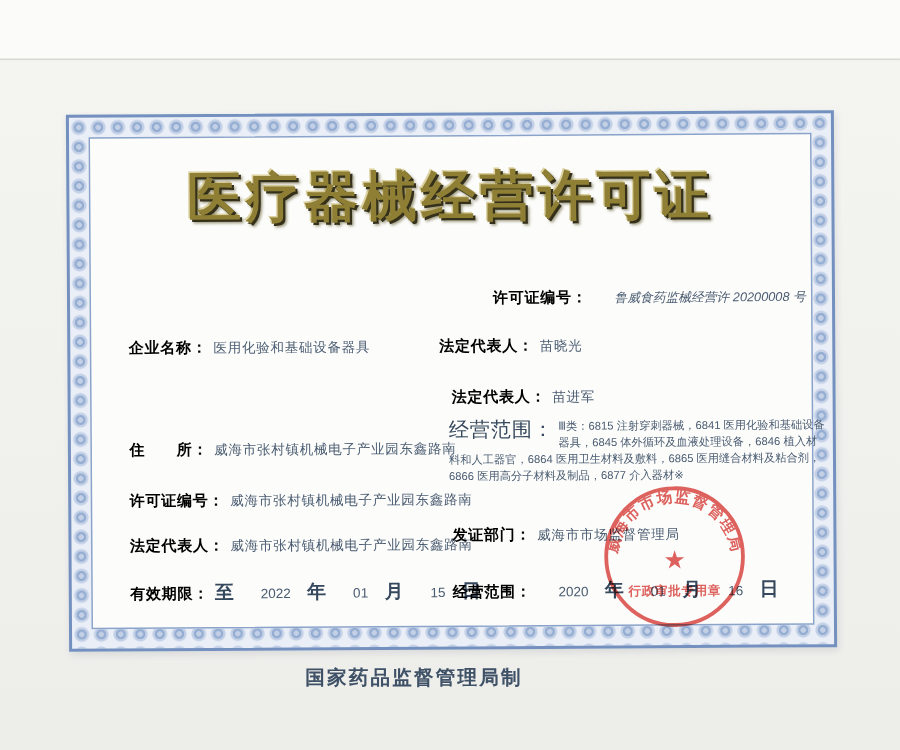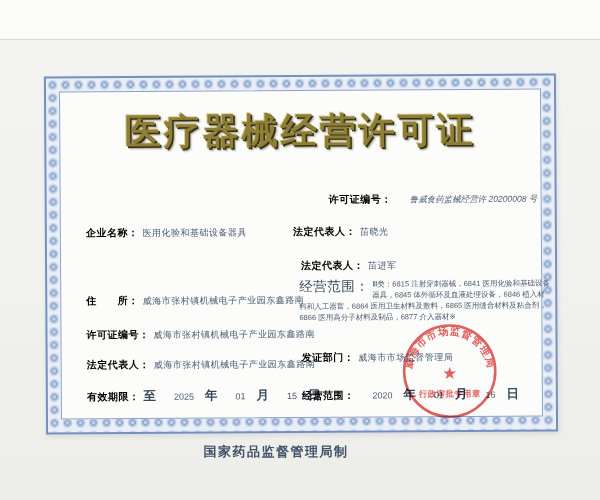--- a/index.html
+++ b/index.html
@@ -91,21 +91,21 @@
     <div class="row" style="left:25px; top:198px;">
       <span class="lbl">住　　所：</span><span class="val">威海市张村镇机械电子产业园东鑫路南</span>
     </div>
     <div class="row" style="left:25px; top:232px;">
       <span class="lbl">许可证编号：</span><span class="val">威海市张村镇机械电子产业园东鑫路南</span>
     </div>
     <div class="row" style="left:25px; top:262px;">
       <span class="lbl">法定代表人：</span><span class="val">威海市张村镇机械电子产业园东鑫路南</span>
     </div>
     <div class="row" style="left:25px; top:294px;">
-      <span class="lbl">有效期限：</span><span class="d-pre">至</span><span class="d-num">2025</span><span class="d-unit">年</span><span class="d-num">01</span><span class="d-unit">月</span><span class="d-num">15</span><span class="d-unit">日</span>
+      <span class="lbl">有效期限：</span><span class="d-pre">至</span><span class="d-num">2022</span><span class="d-unit">年</span><span class="d-num">01</span><span class="d-unit">月</span><span class="d-num">15</span><span class="d-unit">日</span>
     </div>
 
     <div class="row" style="left:232px; top:130px;">
       <span class="lbl">法定代表人：</span><span class="val">苗晓光</span>
     </div>
     <div class="row" style="left:240px; top:164px;">
       <span class="lbl">法定代表人：</span><span class="val">苗进军</span>
     </div>
 
     <div class="scope-block">

